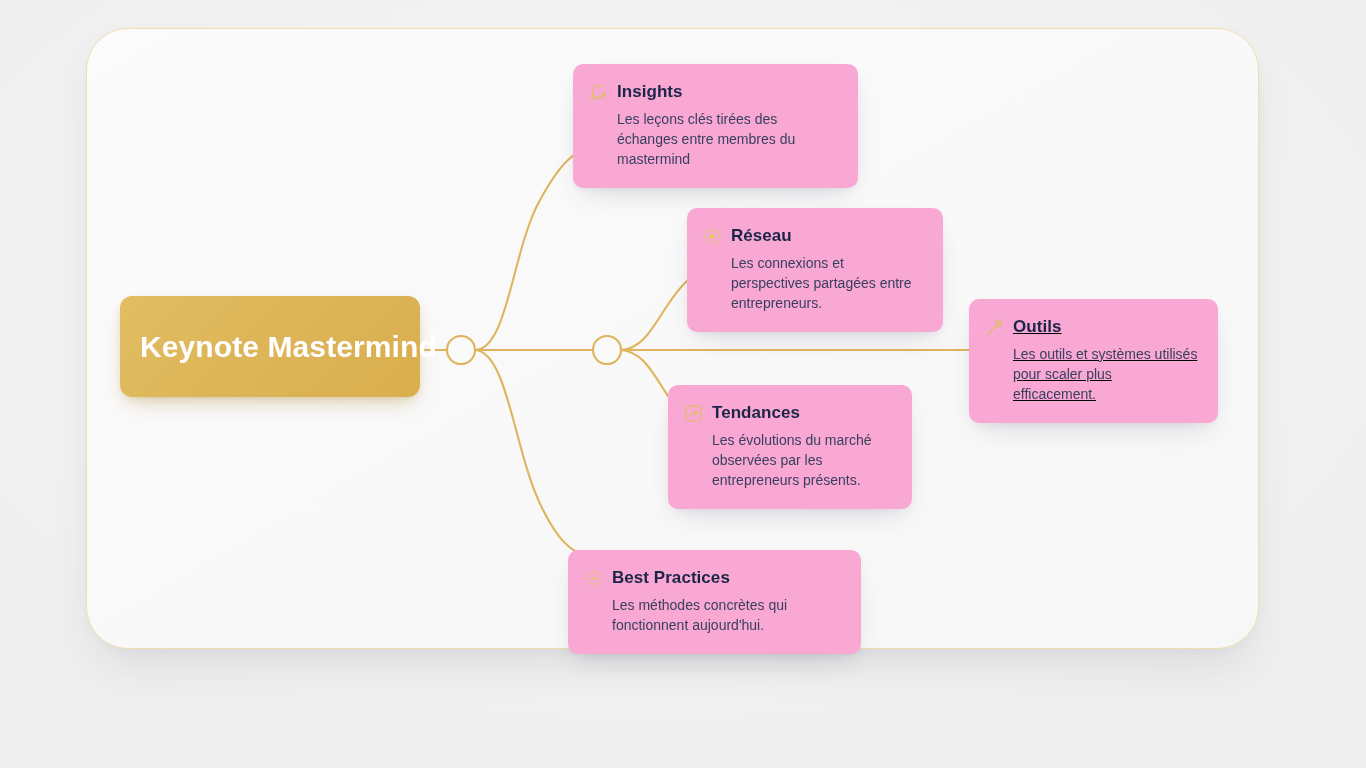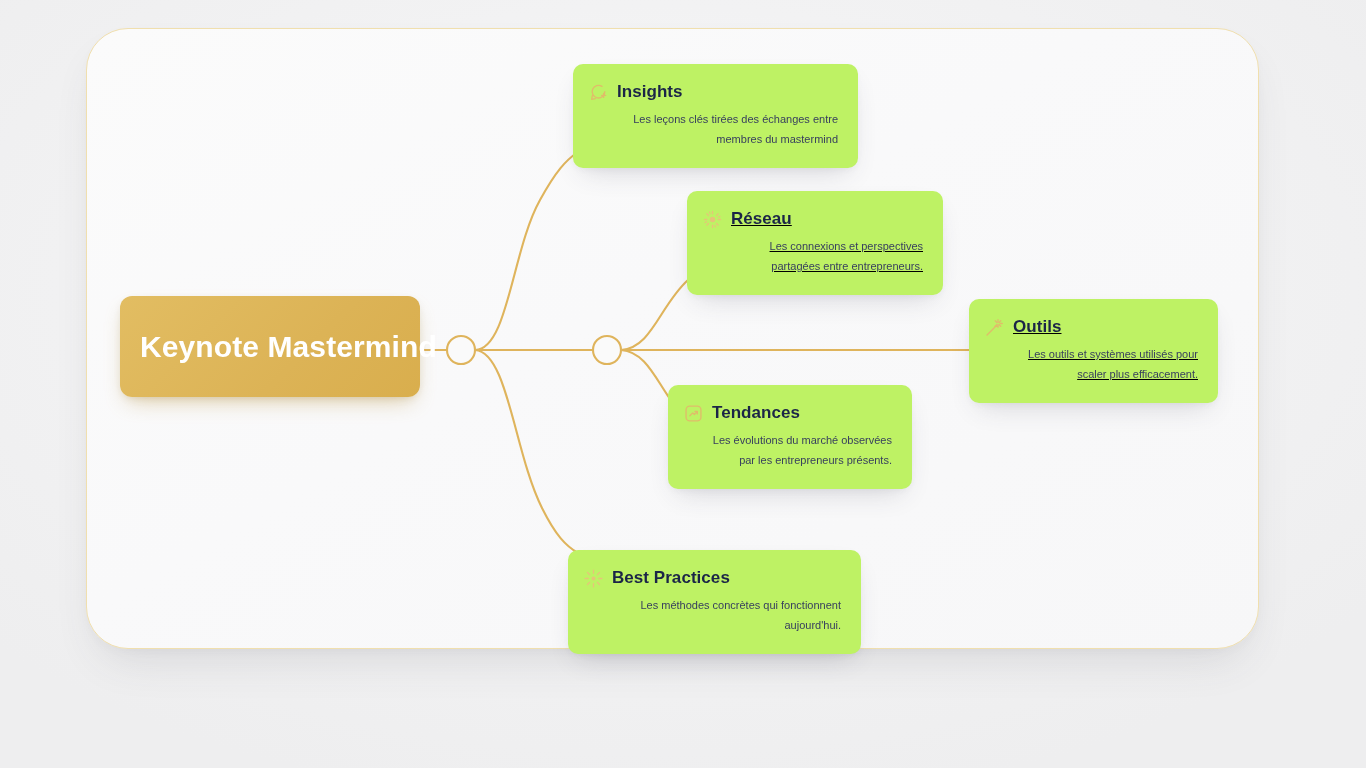--- a/index.html
+++ b/index.html
@@ -62,26 +62,25 @@
     color: #ffffff;
     font-size: 30px;
     font-weight: bold;
     letter-spacing: 0.1px;
     white-space: nowrap;
   }
 
   
   .branch-card {
     position: absolute;
-    background: #bef264;
+    background: #f9a8d4;
     border-radius: 10px;
     box-shadow: 0 12px 26px -10px rgba(60,62,78,0.20),
                 0 3px 9px -4px rgba(60,62,78,0.10);
     padding: 18px 20px 19px 16px;
-    text-align: right;
   }
   .card-head {
     display: flex;
     align-items: center;
     gap: 9px;
     margin-bottom: 7px;
   }
   .card-icon {
     width: 19px;
     height: 19px;
@@ -89,29 +88,29 @@
     display: block;
   }
   .card-title {
     font-size: 17px;
     font-weight: bold;
     color: #1b2547;
     letter-spacing: 0.05px;
     white-space: nowrap;
   }
   .card-desc {
-    font-size: 11px;
+    font-size: 14px;
     line-height: 20px;
     color: #38405e;
     padding-left: 28px;
   }
 
   
   #card-insights        { left: 573px; top: 64px;  width: 285px; }
-  #card-reseau          { left: 687px; top: 191px; width: 256px; text-decoration: underline; }
+  #card-reseau          { left: 687px; top: 208px; width: 256px; }
   #card-outils          { left: 969px; top: 299px; width: 249px; text-decoration: underline; }
   #card-tendances       { left: 668px; top: 385px; width: 244px; }
   #card-bestpractices   { left: 568px; top: 550px; width: 293px; }
 </style>
 </head>
 <body>
 
 <div id="mindmap-canvas"></div>
 
 <svg id="connector-layer" viewBox="0 0 1366 768" xmlns="http://www.w3.org/2000/svg">

